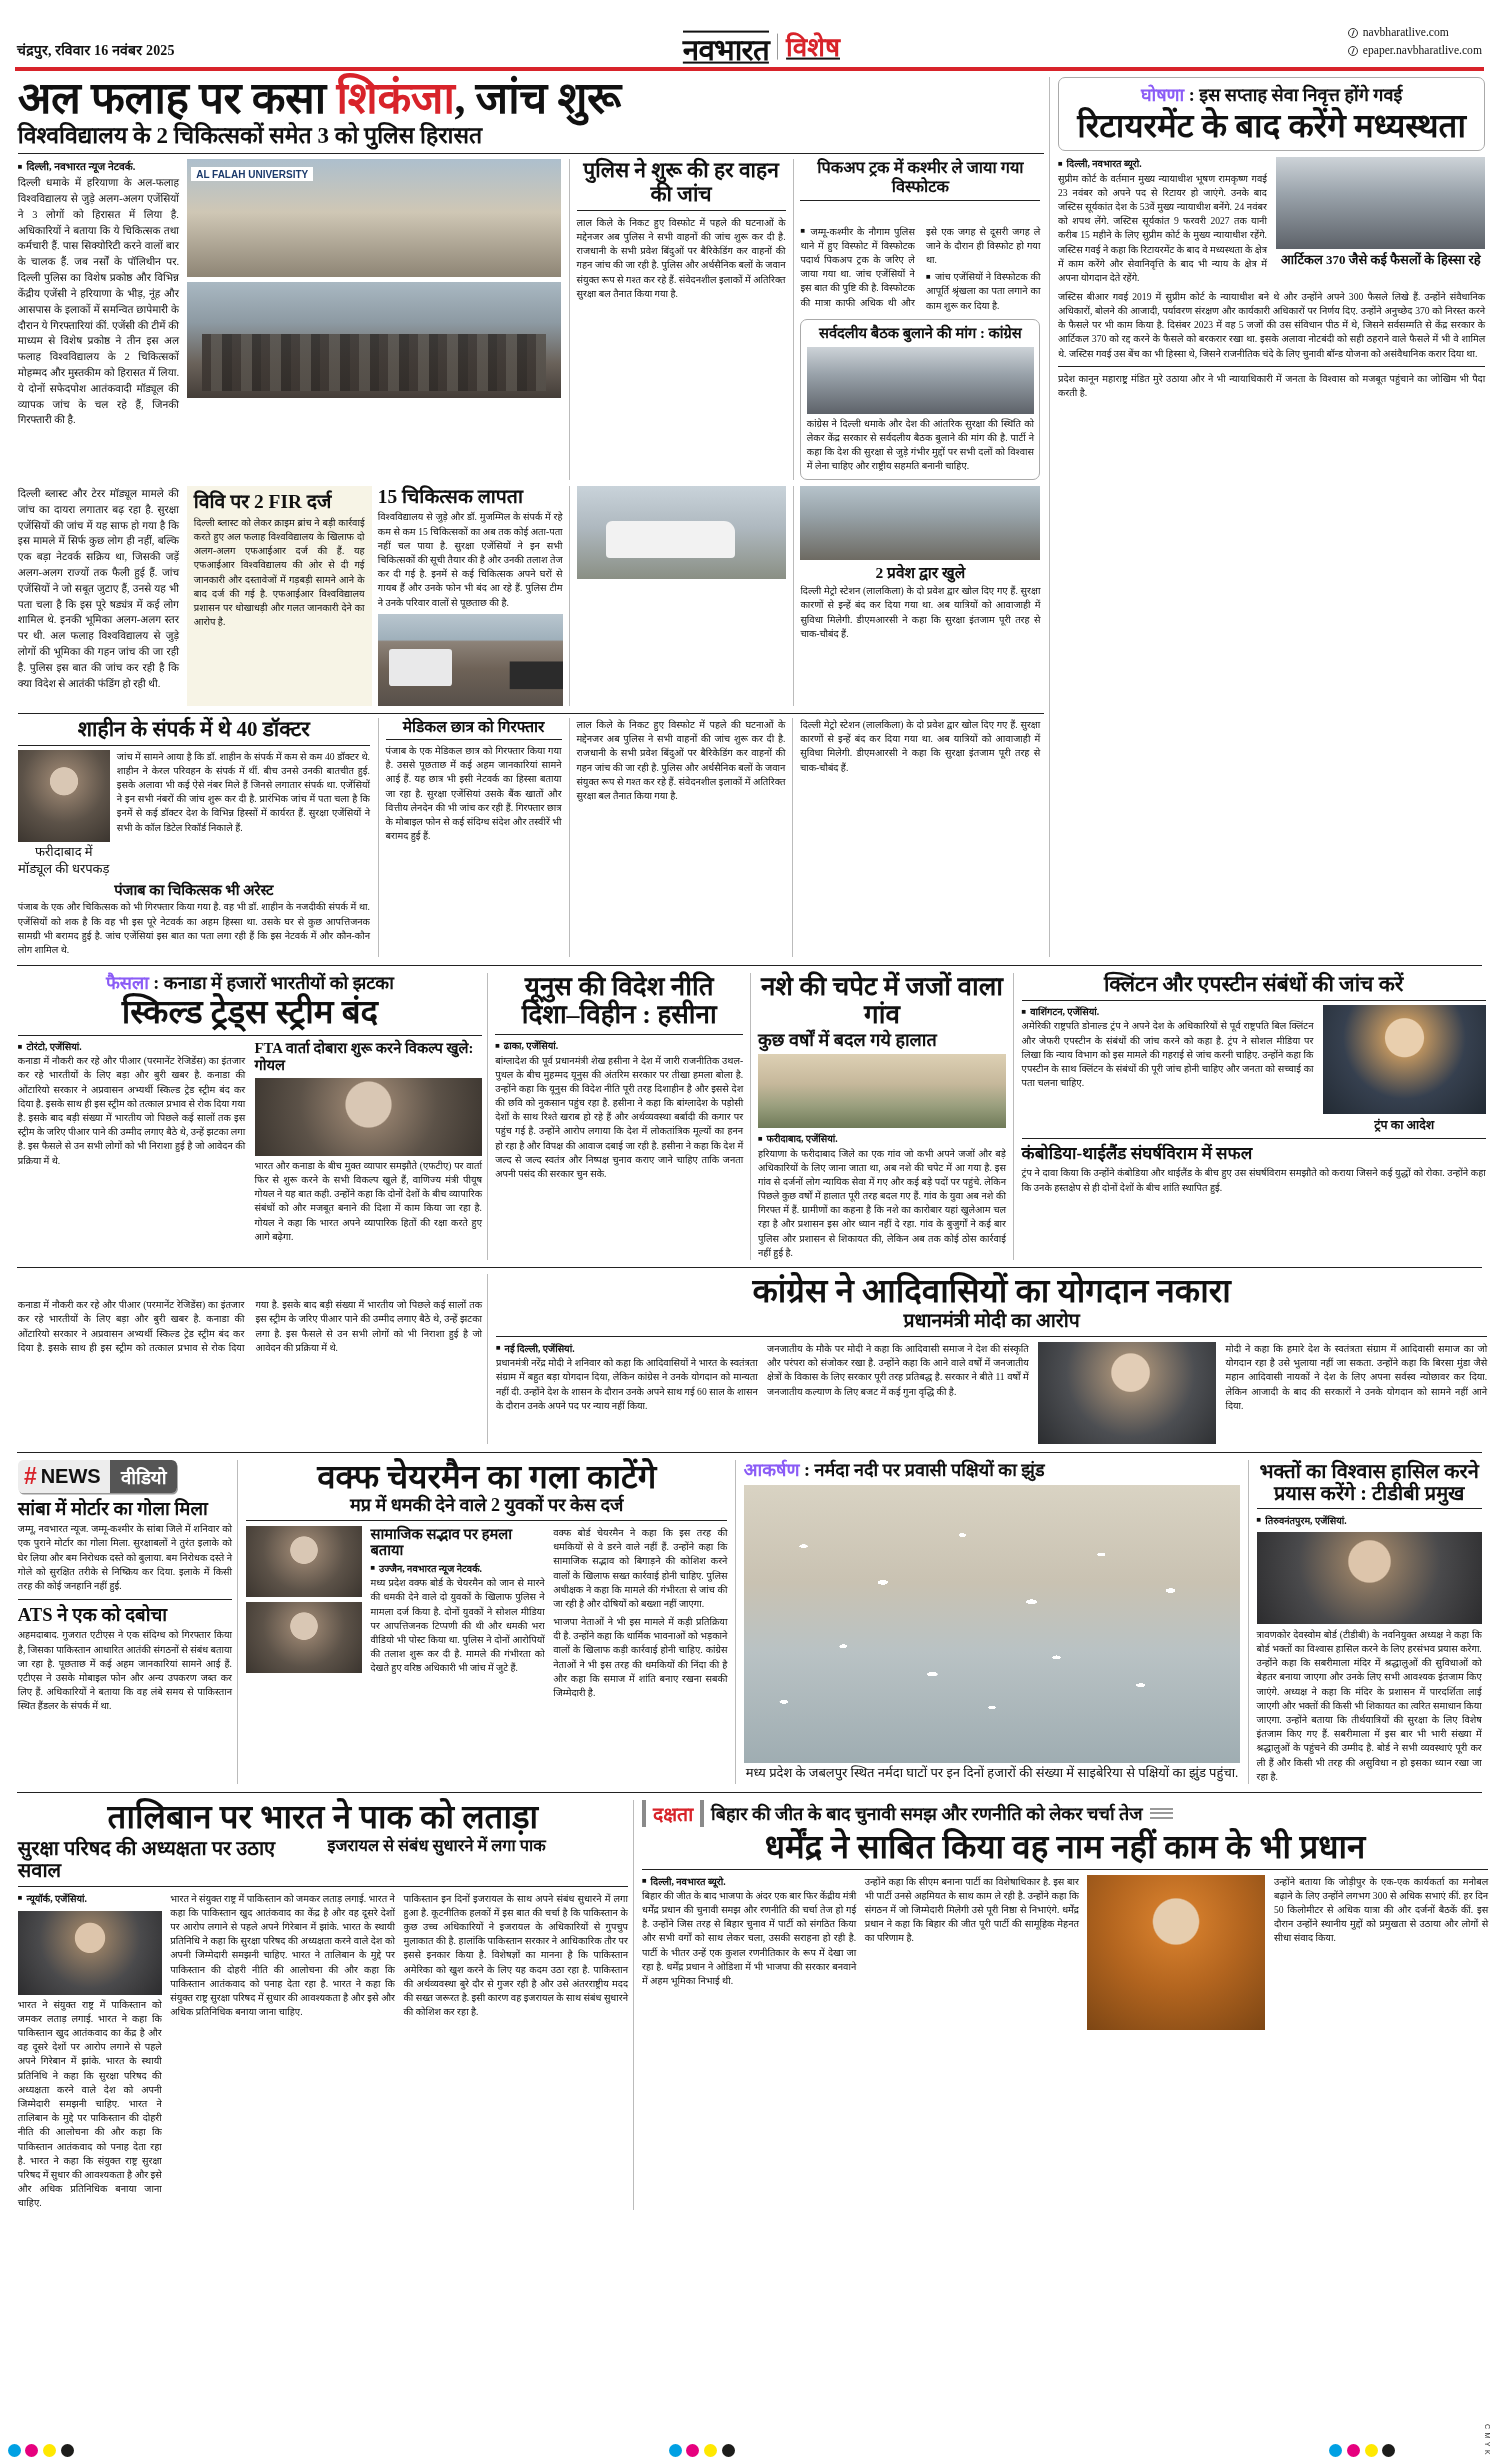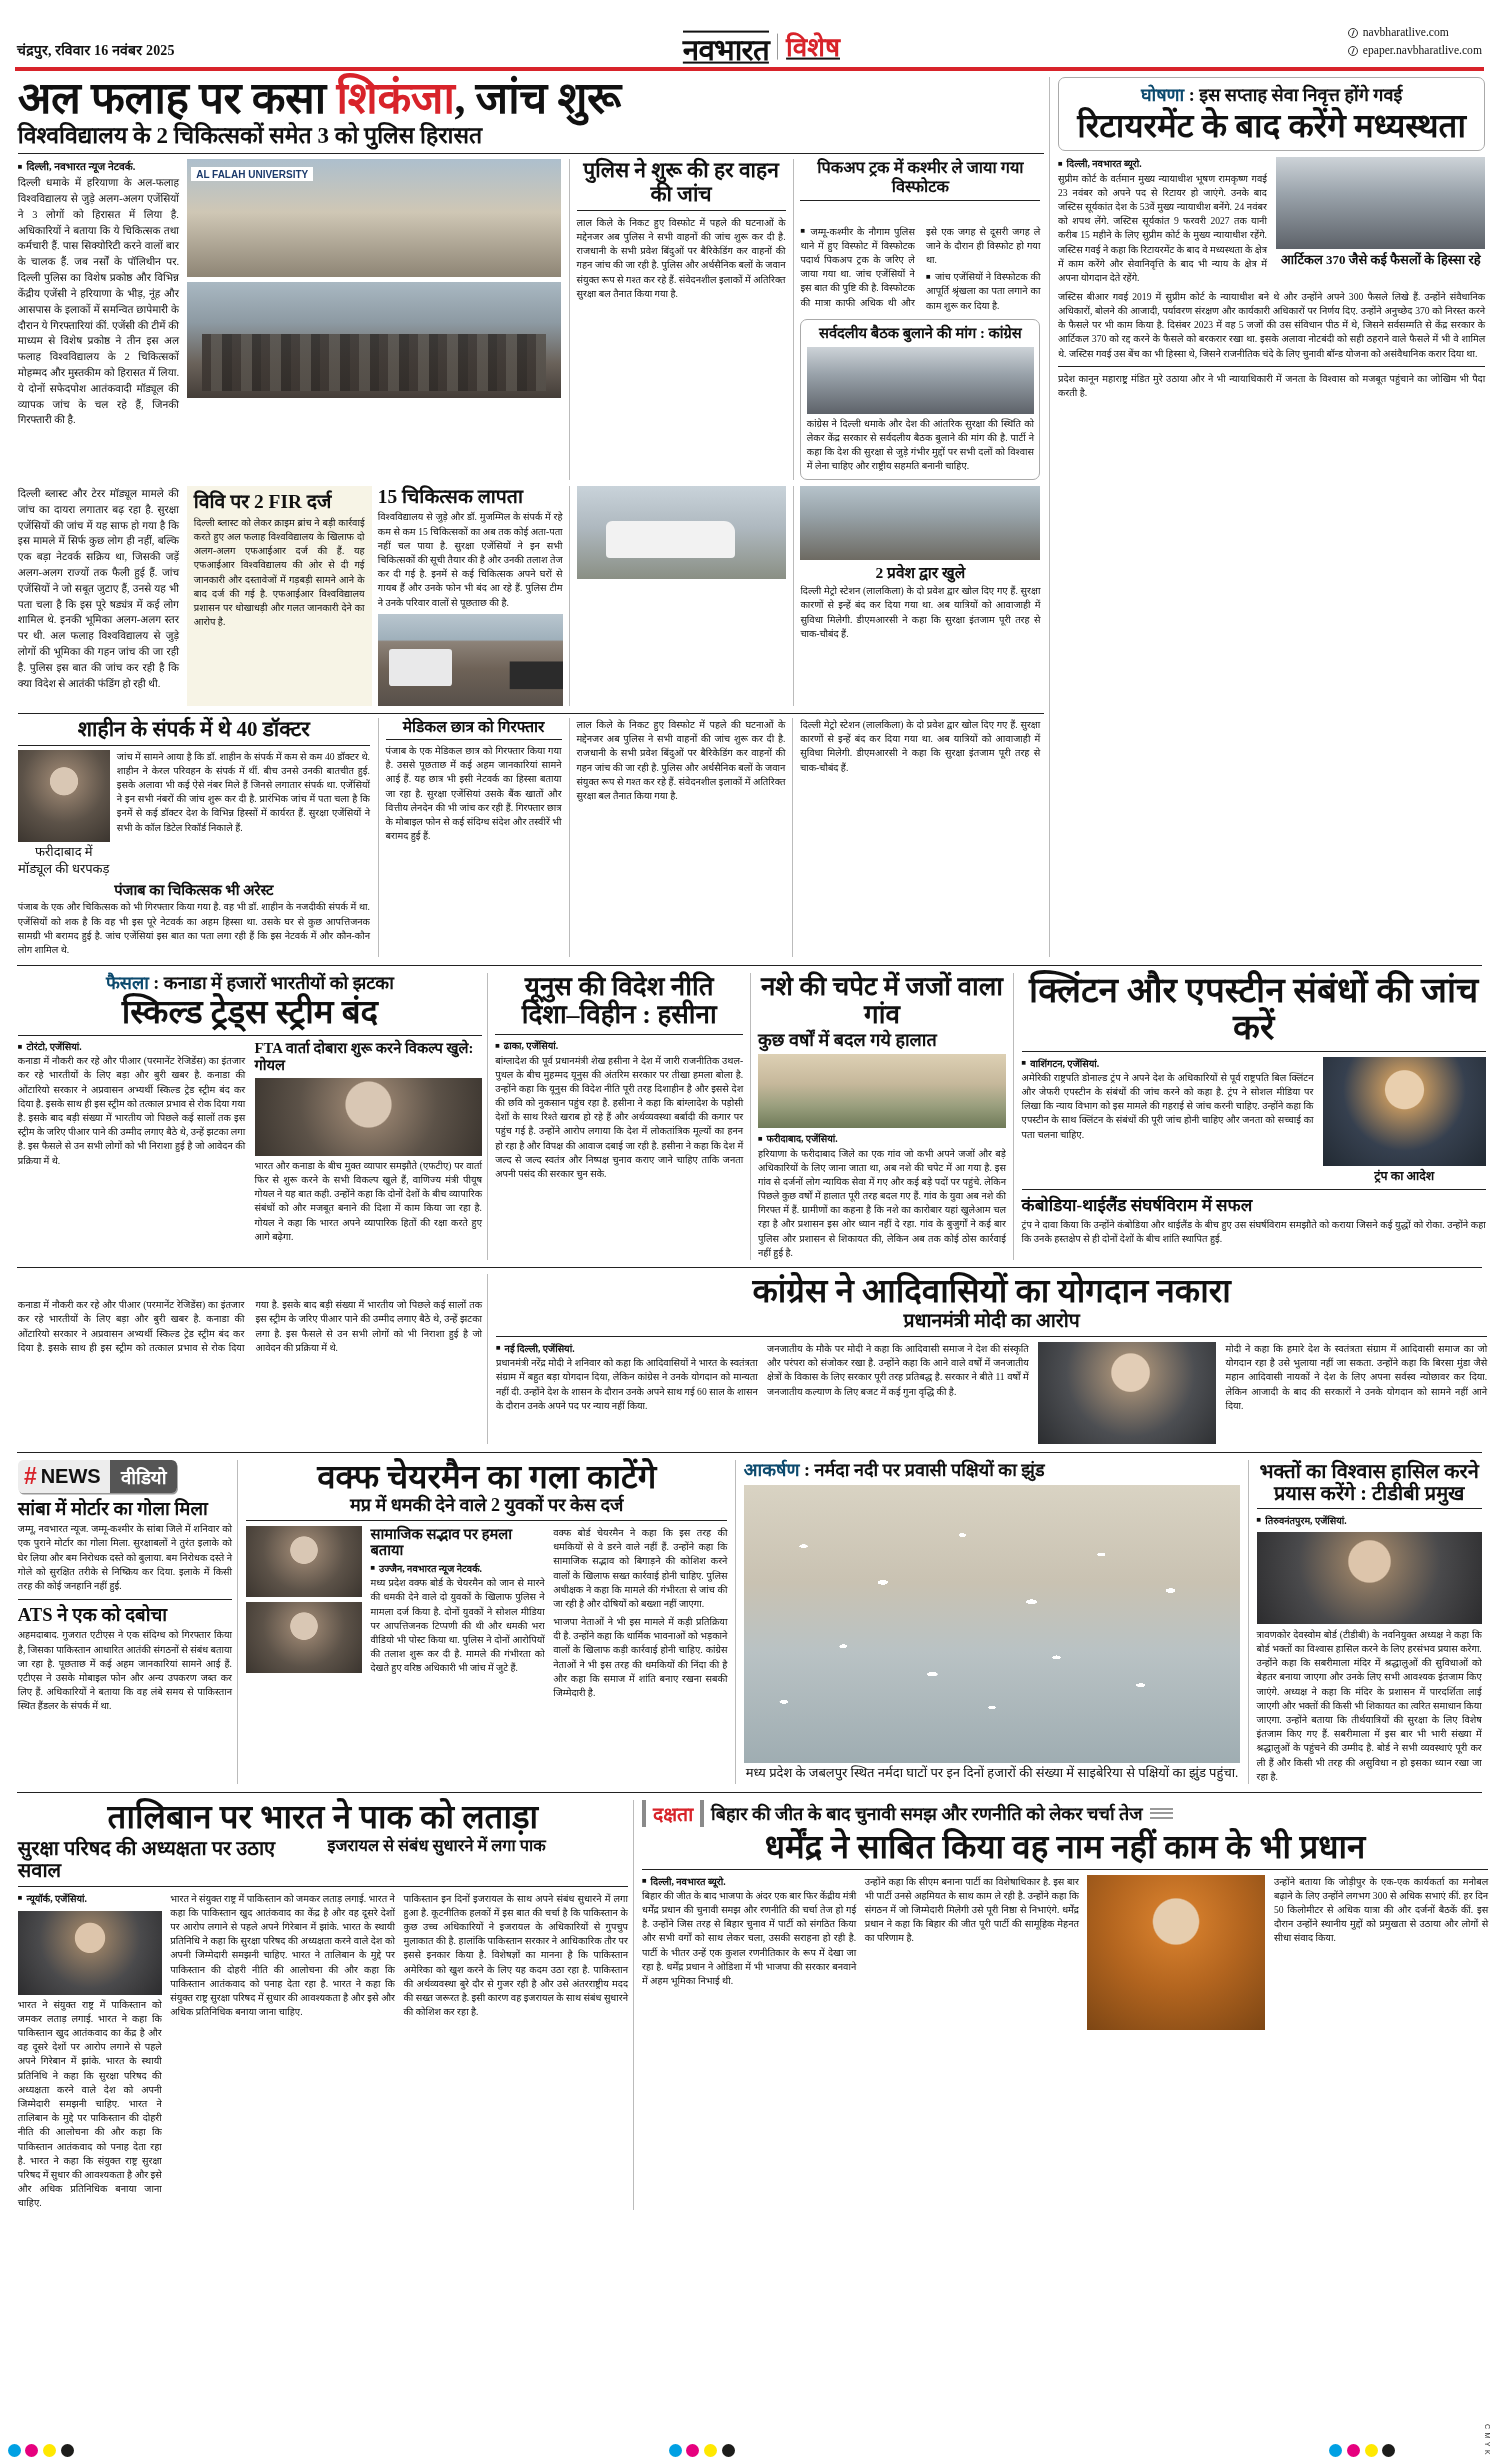--- a/index.html
+++ b/index.html
@@ -26,21 +26,21 @@
   .web-links { font-size:11.6px; line-height:1.55; text-align:left; padding-bottom:2.3px; }
   .web-links div { display:flex; align-items:center; gap:4.7px; }
   .globe { width:10px; height:10px; border:1.1px solid #333; border-radius:50%; position:relative; display:inline-block; flex:none; }
   .globe:after { content:""; position:absolute; left:50%; top:0.8px; bottom:0.8px; width:0.9px; background:#333; transform:translateX(-50%) rotate(20deg); }
 
   .rule-red { height:3.9px; background:#d8232a; margin:4.7px 3.1px 0 3.1px; }
   .rule-thin { height:0.8px; background:#222; margin:1.6px 3.1px 0 3.1px; }
 
   
   .kicker { font-size:18px; font-weight:700; line-height:1.15; }
-  .kicker .tag { color:#0c4a6e; font-weight:900; }
+  .kicker .tag { color:#8b5cf6; font-weight:900; }
   .hl-xxl { font-family:"Liberation Serif", serif; font-weight:900; font-size:44px; line-height:1.02; letter-spacing:-0.4px; }
   .hl-xl  { font-weight:900; font-size:33px; line-height:1.05; }
   .hl-lg  { font-weight:900; font-size:26px; line-height:1.08; }
   .hl-md  { font-weight:900; font-size:21px; line-height:1.1; }
   .hl-sm  { font-weight:900; font-size:16.3px; line-height:1.12; }
   .sub-hd { font-weight:800; font-size:23px; line-height:1.1; }
   .red { color:#d8232a; }
 
   .body-txt { font-size:10.4px; line-height:1.52; text-align:justify; hyphens:auto; }
   .body-txt.sm { font-size:9.6px; line-height:1.48; }
@@ -300,21 +300,21 @@
     <div style="padding:0 7px">
       <div class="hl-lg center">नशे की चपेट में जजों वाला गांव</div>
       <div class="sub-hd" style="font-size:18px;margin-top:1.6px">कुछ वर्षों में बदल गये हालात</div>
       <div class="photo ph-village" style="height:74px;margin-top:3.9px"></div>
       <div class="body-txt sm" style="margin-top:3.9px"><span class="lead-dot"></span><b>फरीदाबाद, एजेंसियां.</b></div>
       <div class="body-txt sm">हरियाणा के फरीदाबाद जिले का एक गांव जो कभी अपने जजों और बड़े अधिकारियों के लिए जाना जाता था, अब नशे की चपेट में आ गया है. इस गांव से दर्जनों लोग न्यायिक सेवा में गए और कई बड़े पदों पर पहुंचे. लेकिन पिछले कुछ वर्षों में हालात पूरी तरह बदल गए हैं. गांव के युवा अब नशे की गिरफ्त में हैं. ग्रामीणों का कहना है कि नशे का कारोबार यहां खुलेआम चल रहा है और प्रशासन इस ओर ध्यान नहीं दे रहा. गांव के बुजुर्गों ने कई बार पुलिस और प्रशासन से शिकायत की, लेकिन अब तक कोई ठोस कार्रवाई नहीं हुई है.</div>
     </div>
     <div class="vline"></div>
 
     <div style="padding-left:7.8px">
-      <div class="hl-xl center" style="font-size:35px">क्लिंटन और एपस्टीन संबंधों की जांच करें</div>
+      <div class="hl-xl center" style="font-size:21px">क्लिंटन और एपस्टीन संबंधों की जांच करें</div>
       <div class="rule-thin" style="margin:4.7px 0"></div>
       <div class="grid" style="grid-template-columns: 1fr 163px; gap:9.3px">
         <div>
           <div class="body-txt sm"><span class="lead-dot"></span><b>वाशिंगटन, एजेंसियां.</b></div>
           <div class="body-txt sm">अमेरिकी राष्ट्रपति डोनाल्ड ट्रंप ने अपने देश के अधिकारियों से पूर्व राष्ट्रपति बिल क्लिंटन और जेफरी एपस्टीन के संबंधों की जांच करने को कहा है. ट्रंप ने सोशल मीडिया पर लिखा कि न्याय विभाग को इस मामले की गहराई से जांच करनी चाहिए. उन्होंने कहा कि एपस्टीन के साथ क्लिंटन के संबंधों की पूरी जांच होनी चाहिए और जनता को सच्चाई का पता चलना चाहिए.</div>
         </div>
         <div>
           <div class="photo ph-trump" style="height:109px"></div>
           <div class="cap" style="font-weight:700;font-size:12.4px">ट्रंप का आदेश</div>
         </div>

